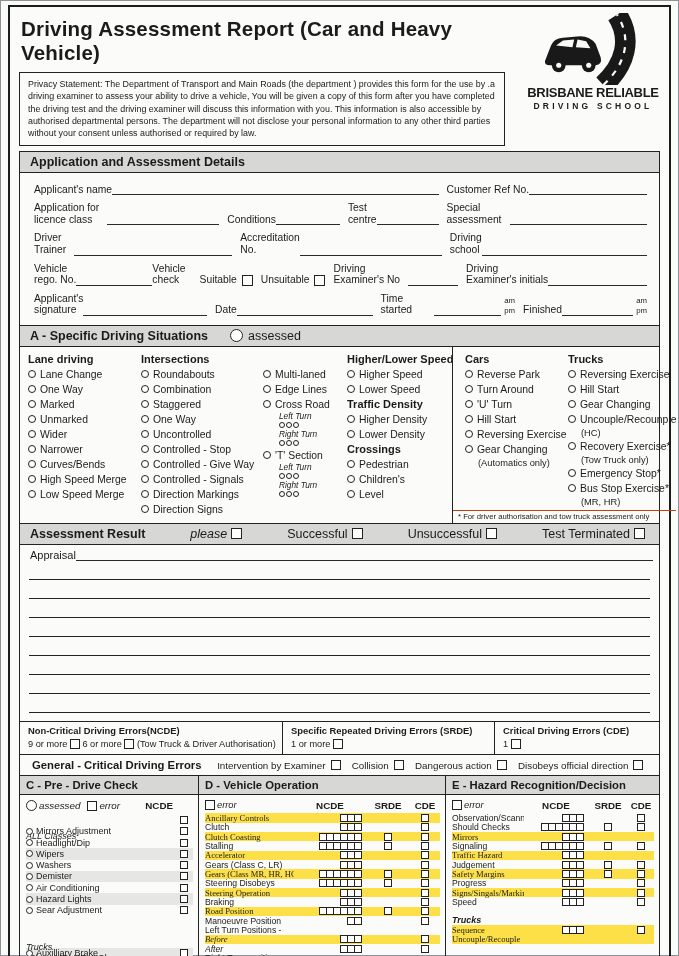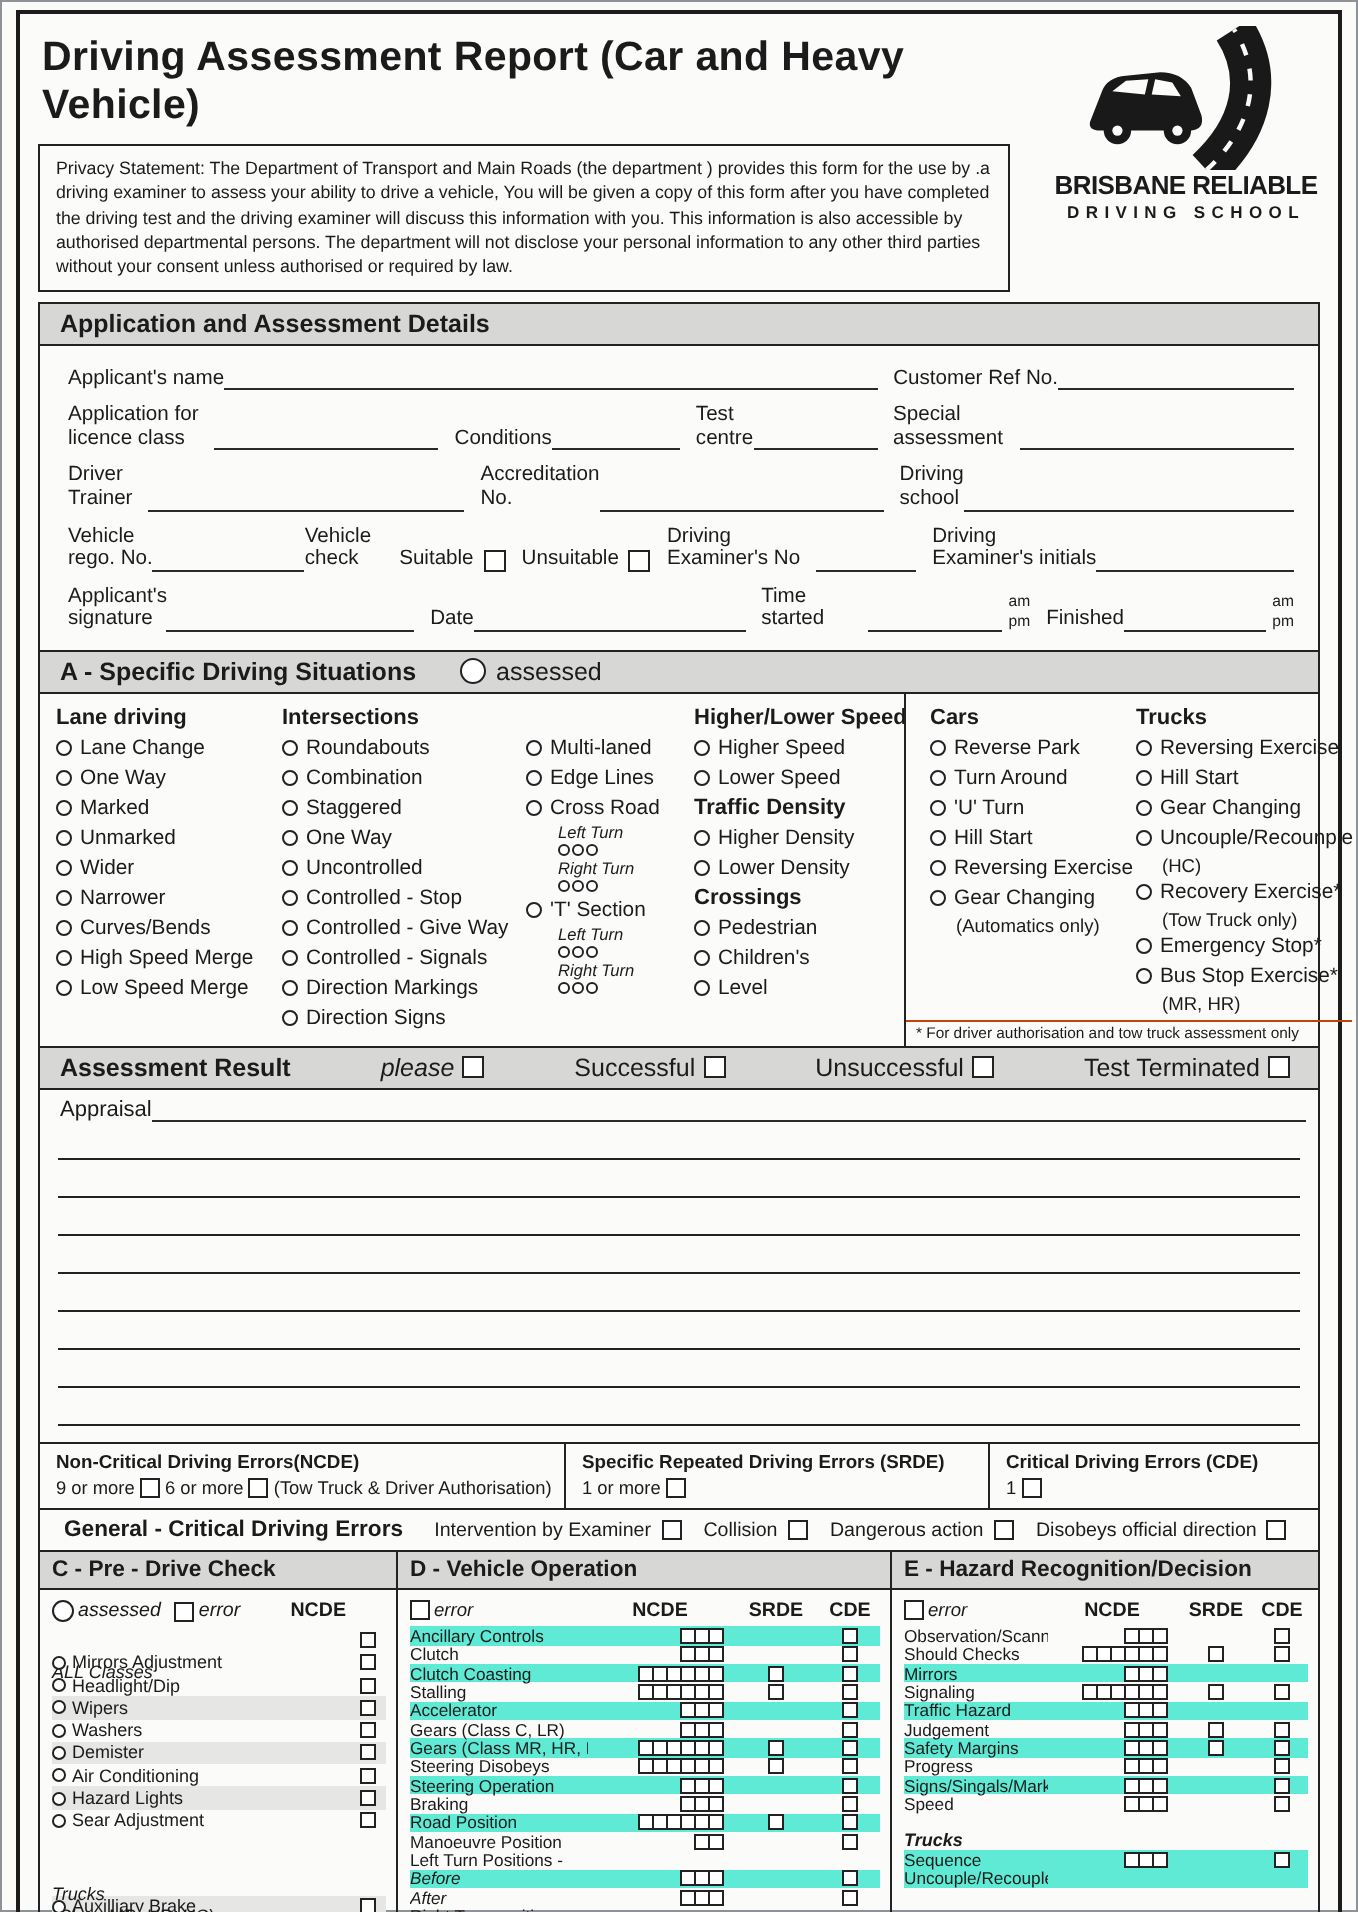--- a/index.html
+++ b/index.html
@@ -89,21 +89,21 @@
   .c-legend .crc{width:11px;height:11px;border:1.2px solid #222;border-radius:50%;background:#fff;}
   .c-legend .ncde{font-weight:bold;margin-left:auto;margin-right:20px;}
   .de-legend{display:flex;align-items:center;font-size:9.3px;height:16px;}
   .de-legend .colh{font-weight:bold;text-align:center;font-size:9.8px;}
   .c-row{display:flex;align-items:center;height:11.3px;font-size:9px;white-space:nowrap;}
   .c-row.st{background:#e6e6e5;}
   .c-head{font-weight:normal;font-style:italic;margin-top:32px;}
   .c-gap{height:9px;}
   .c-row .box{margin-right:5px;}
   .de-row{display:flex;align-items:center;height:9.35px;font-size:8.6px;white-space:nowrap;}
-  .de-row.st{background:#5eead4;}
+  .de-row.st{background:#fde047;font-family:Liberation Serif, serif;}
   .de-lbl{flex:1;overflow:hidden;}
   .de-lbl.hd{font-weight:bold;font-style:italic;font-size:9px;}
   .slot{display:flex;align-items:center;justify-content:center;flex:none;}
   .slot.ncde{justify-content:flex-end;padding-right:4px;}
   .strip{display:flex;}
   .cell{width:8px;height:8px;border:1px solid #222;margin-left:-1px;background:#fff;}
 </style>
 </head>
 <body>
 

